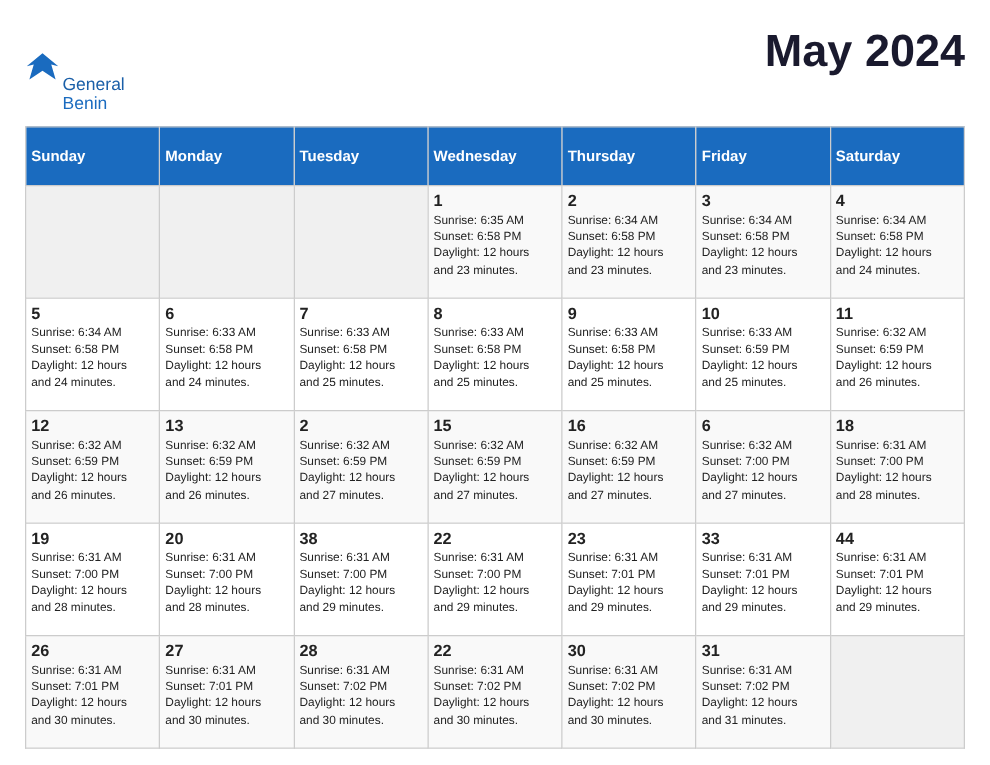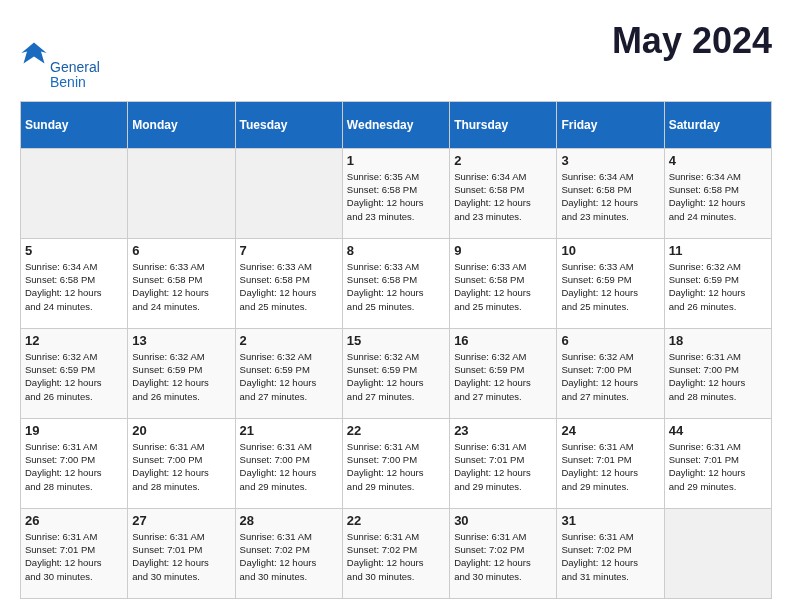--- a/index.html
+++ b/index.html
@@ -205,33 +205,33 @@
       <tr>
         <td>
           <span class="day-num">19</span>
           <div class="cell-info">Sunrise: 6:31 AM<br>Sunset: 7:00 PM<br>Daylight: 12 hours<br>and 28 minutes.</div>
         </td>
         <td>
           <span class="day-num">20</span>
           <div class="cell-info">Sunrise: 6:31 AM<br>Sunset: 7:00 PM<br>Daylight: 12 hours<br>and 28 minutes.</div>
         </td>
         <td>
-          <span class="day-num">21</span>
+          <span class="day-num">38</span>
           <div class="cell-info">Sunrise: 6:31 AM<br>Sunset: 7:00 PM<br>Daylight: 12 hours<br>and 29 minutes.</div>
         </td>
         <td>
           <span class="day-num">22</span>
           <div class="cell-info">Sunrise: 6:31 AM<br>Sunset: 7:00 PM<br>Daylight: 12 hours<br>and 29 minutes.</div>
         </td>
         <td>
           <span class="day-num">23</span>
           <div class="cell-info">Sunrise: 6:31 AM<br>Sunset: 7:01 PM<br>Daylight: 12 hours<br>and 29 minutes.</div>
         </td>
         <td>
-          <span class="day-num">24</span>
+          <span class="day-num">33</span>
           <div class="cell-info">Sunrise: 6:31 AM<br>Sunset: 7:01 PM<br>Daylight: 12 hours<br>and 29 minutes.</div>
         </td>
         <td>
           <span class="day-num">44</span>
           <div class="cell-info">Sunrise: 6:31 AM<br>Sunset: 7:01 PM<br>Daylight: 12 hours<br>and 29 minutes.</div>
         </td>
       </tr>
       <tr>
         <td>
           <span class="day-num">26</span>

